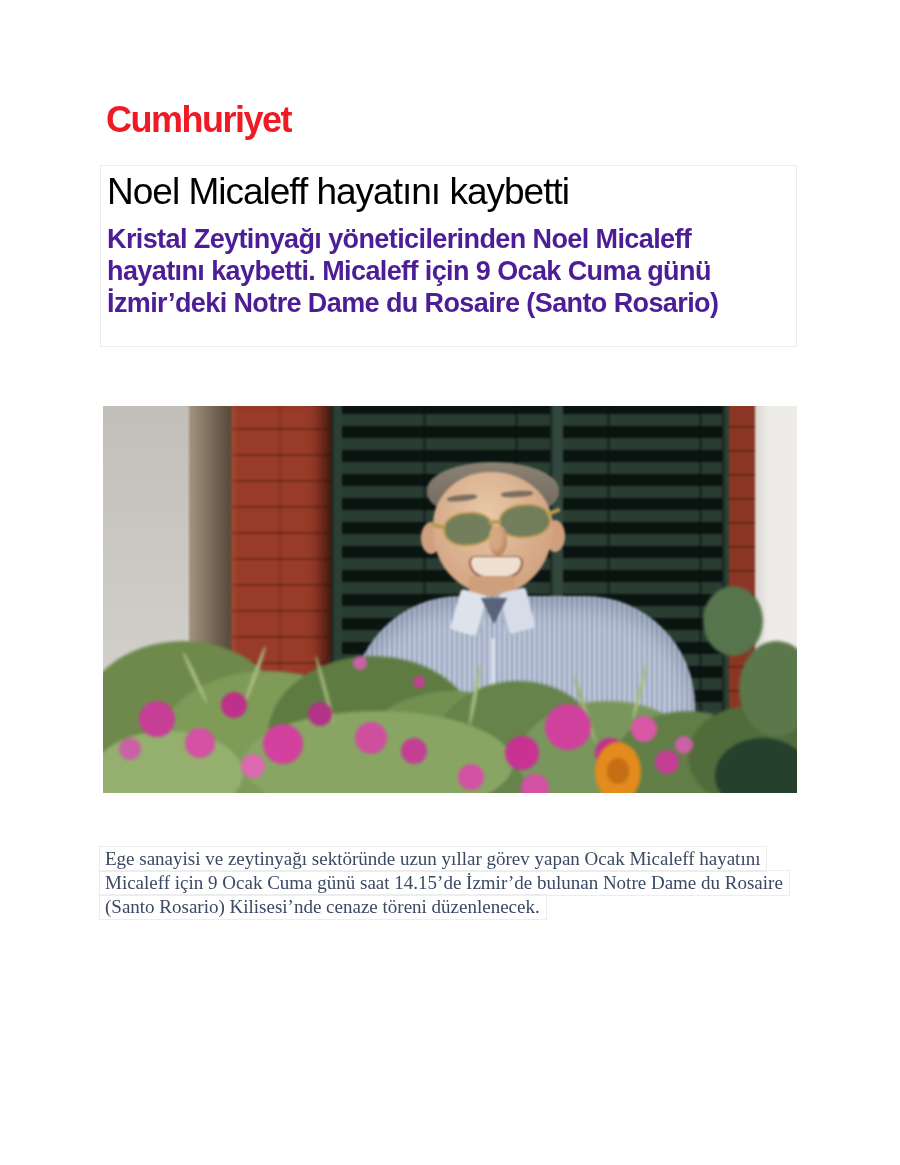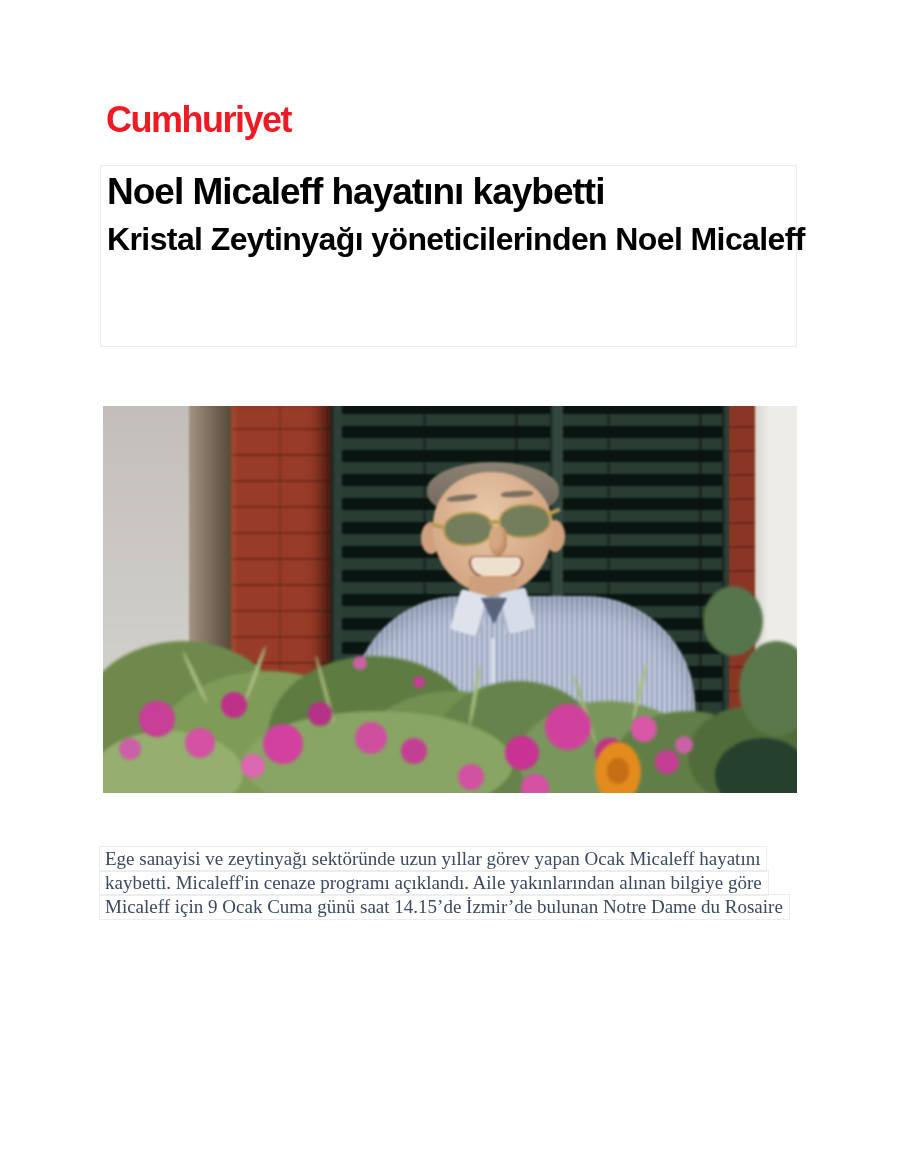--- a/index.html
+++ b/index.html
@@ -18,25 +18,25 @@
   }
 
   
   .headline-box{
     position:absolute;left:100px;top:165px;width:697px;height:182px;
     box-sizing:border-box;border:1px solid #ececec;background:#fff;
   }
   .headline-box h1{
     margin:0;padding:5px 0 0 6px;
     font-size:37px;line-height:42px;letter-spacing:-1px;
-    font-weight:bold;color:#000;
+    font-weight:normal;color:#000;
   }
   .subhead{padding:10px 8px 0 6px;}
   .subhead-line{
-    font-size:32px;line-height:32px;font-weight:bold;color:#000000;
+    font-size:27px;line-height:32px;font-weight:bold;color:#4c1d95;
     letter-spacing:-0.6px;white-space:nowrap;
   }
 
   
   .photo{
     position:absolute;left:103px;top:406px;width:694px;height:387px;
     overflow:hidden;background:linear-gradient(90deg,#c8c5c0,#e9e7e3);
   }
   .photo-art{position:absolute;inset:0;filter:blur(0.8px) saturate(.95);}
   .photo-art div{position:absolute;}
@@ -118,20 +118,22 @@
 <body>
 
 <div class="page">
 
   <span class="logo">Cumhuriyet</span>
 
   <section class="headline-box">
     <h1>Noel Micaleff hayatını kaybetti</h1>
     <div class="subhead">
       <div class="subhead-line">Kristal Zeytinyağı yöneticilerinden Noel Micaleff</div>
+      <div class="subhead-line">hayatını kaybetti. Micaleff için 9 Ocak Cuma günü</div>
+      <div class="subhead-line">İzmir’deki Notre Dame du Rosaire (Santo Rosario)</div>
     </div>
   </section>
 
   <figure class="photo" style="margin:0" role="img" aria-label="Elderly man with sunglasses in a blue striped shirt smiling in front of dark green louvered shutters and a red brick wall, with pink flowers in the foreground">
     <div class="photo-art">
       <div class="wall-left"></div>
       <div class="stone-strip"></div>
       <div class="brick-left"></div>
       <div class="shutters">
         <div class="stile left"></div>
@@ -205,17 +207,17 @@
           <div style="left: 250px; top: 250px; width: 14px; height: 14px; background: rgb(208, 95, 168);"></div>
           <div style="left: 310px; top: 270px; width: 12px; height: 12px; background: rgb(201, 61, 150);"></div>
           <div style="left: 492px; top: 336px; width: 46px; height: 60px; background: rgb(231, 138, 23);"></div>
           <div style="left: 504px; top: 352px; width: 22px; height: 26px; background: rgb(201, 109, 14);"></div>
         </div>
     </div>
   </figure>
 
   <section class="body-text">
     <span class="bline">Ege sanayisi ve zeytinyağı sektöründe uzun yıllar görev yapan Ocak Micaleff hayatını</span>
-    <span class="bline">kaybetti. Micaleff'in cenaze programı açıklandı. Aile yakınlarından alınan bilgiye göre</span>
     <span class="bline">Micaleff için 9 Ocak Cuma günü saat 14.15’de İzmir’de bulunan Notre Dame du Rosaire</span>
+    <span class="bline">(Santo Rosario) Kilisesi’nde cenaze töreni düzenlenecek.</span>
   </section>
 
 </div>
 
 </body></html>

